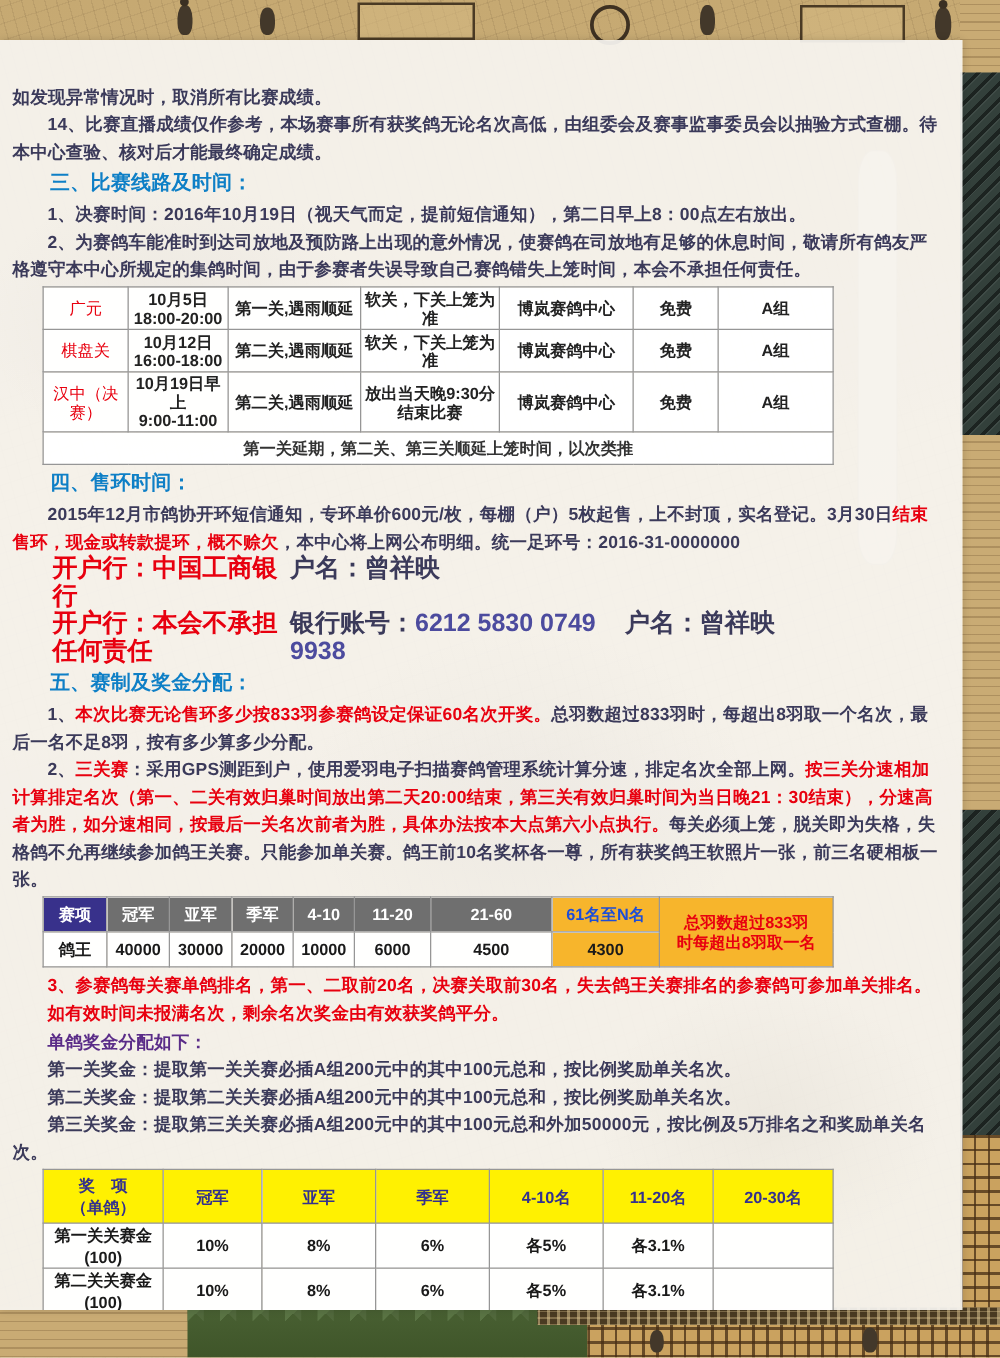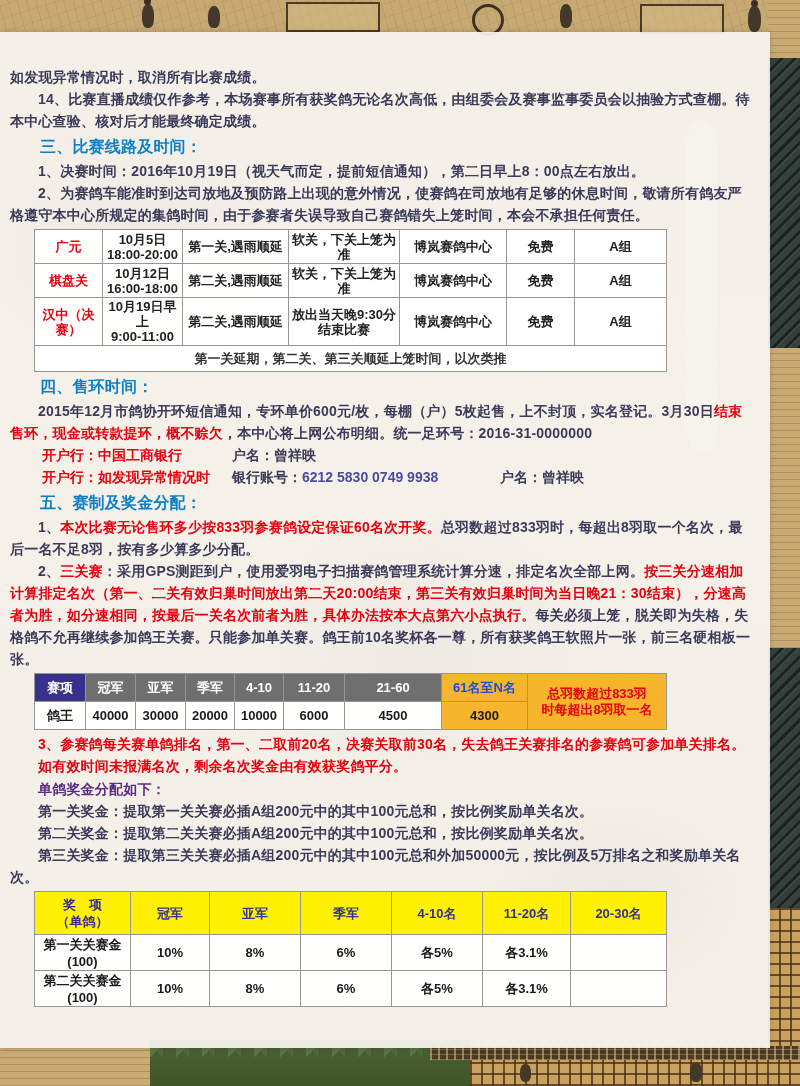--- a/index.html
+++ b/index.html
@@ -40,33 +40,33 @@
     radial-gradient(220px 160px at 18% 22%, rgba(120,120,130,.06), transparent 70%),
     radial-gradient(260px 200px at 55% 60%, rgba(120,120,130,.05), transparent 70%),
     radial-gradient(200px 150px at 80% 85%, rgba(140,130,110,.07), transparent 70%);}
   .content{position:relative;padding:34px 16px 0 10px;color:#3b3a5a;}
   p{margin:0;font-size:14px;line-height:22px;font-weight:600;letter-spacing:.2px;}
   .ind{text-indent:2em;}
   .red{color:#e8000f;}
   .sec{margin:3px 0 1px;font-size:16px;line-height:24px;font-weight:bold;color:#0e7fc6;}
   .lbl{margin:1px 0 0;color:#5a2c88;font-weight:bold;}
   .acct{color:#4c4b9e;font-weight:bold;}
-  .bank-row{display:flex;font-size:14px;line-height:22px;font-weight:600;padding-left:32px;}
+  .bank-row{display:flex;font-size:20px;line-height:22px;font-weight:600;padding-left:32px;}
   .bank-row .b1{width:190px;}
   .bank-row .b2{width:268px;}
   
   table{border-collapse:collapse;margin:3px 0 3px 24px;width:632px;table-layout:fixed;
     font-size:13px;}
   th,td{border:1px solid #969696;text-align:center;vertical-align:middle;padding:1px 2px;
     overflow:hidden;}
   .pre{white-space:pre-line;}
   
   .t1 th{background:#f7b52c;color:#111;font-weight:bold;height:23px;}
   .t1 td{background:rgba(255,255,255,.96);color:#222;font-weight:600;height:31px;line-height:15px;}
-  .t1 .place{color:#e8000f;font-weight:bold;margin-top:36px;}
+  .t1 .place{color:#e8000f;font-weight:normal;margin-top:36px;}
   .t1 .foot{height:23px;font-weight:bold;color:#333;}
   
   .t2 th,.t2 td{height:25px;line-height:15px;}
   .t2 .c0{background:#38318b;color:#fff;font-weight:bold;}
   .t2 .hg{background:#6f6f6f;color:#fff;font-weight:bold;}
   .t2 .hy{background:#f7b52c;color:#1d4ed8;font-weight:bold;}
   .t2 td{background:rgba(255,255,255,.96);color:#1a1a1a;font-weight:bold;}
   .t2 td.vy{background:#f7b52c;}
   .t2 .note{background:#f7b52c;color:#e8000f;font-weight:bold;font-size:13px;line-height:16px;}
   
@@ -165,21 +165,21 @@
         </table>
 
       <p class="sec" style="margin-left:30px;">四、售环时间：</p>
       <p class="ind"><span>2015年12月市鸽协开环短信通知，专环单价600元/枚，每棚（户）5枚起售，上不封顶，实名登记。3月30日</span><span class="red">结束售环，现金或转款提环，概不赊欠</span><span>，本中心将上网公布明细。统一足环号：2016-31-0000000</span></p>
 
       <div class="bank-row">
         <span class="b1 red">开户行：中国工商银行</span>
         <span><span>户名：</span><span>曾祥映</span></span>
       </div>
       <div class="bank-row">
-        <span class="b1 red">开户行：如发现异常情况时</span>
+        <span class="b1 red">开户行：本会不承担任何责任</span>
         <span class="b2"><span>银行账号：</span><span class="acct">6212 5830 0749 9938</span></span>
         <span><span>户名：</span><span>曾祥映</span></span>
       </div>
 
       <p class="sec" style="margin-left:30px;">五、赛制及奖金分配：</p>
       <p class="ind"><span>1、</span><span class="red">本次比赛无论售环多少按833羽参赛鸽设定保证60名次开奖。</span><span>总羽数超过833羽时，每超出8羽取一个名次，最后一名不足8羽，按有多少算多少分配。</span></p>
       <p class="ind"><span>2、</span><span class="red">三关赛</span><span>：采用GPS测距到户，使用爱羽电子扫描赛鸽管理系统计算分速，排定名次全部上网。</span><span class="red">按三关分速相加计算排定名次（第一、二关有效归巢时间放出第二天20:00结束，第三关有效归巢时间为当日晚21：30结束），分速高者为胜，如分速相同，按最后一关名次前者为胜，具体办法按本大点第六小点执行。</span><span>每关必须上笼，脱关即为失格，失格鸽不允再继续参加鸽王关赛。只能参加单关赛。鸽王前10名奖杯各一尊，所有获奖鸽王软照片一张，前三名硬相板一张。</span></p>
 
 
       <table class="t2">

